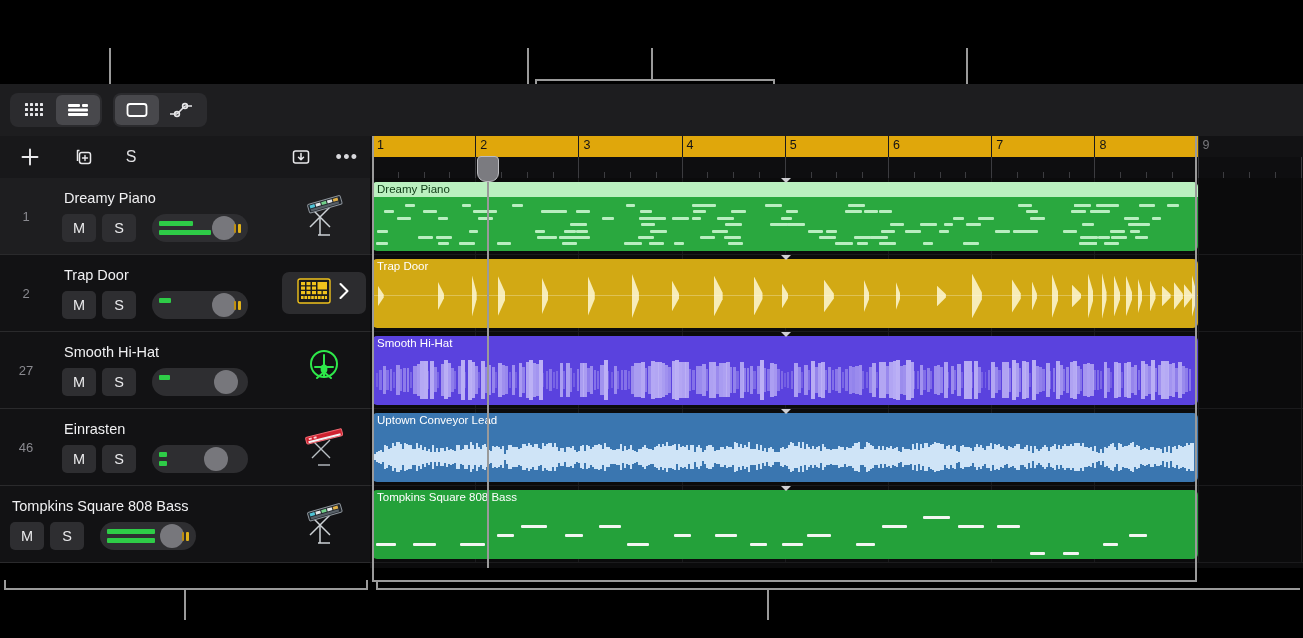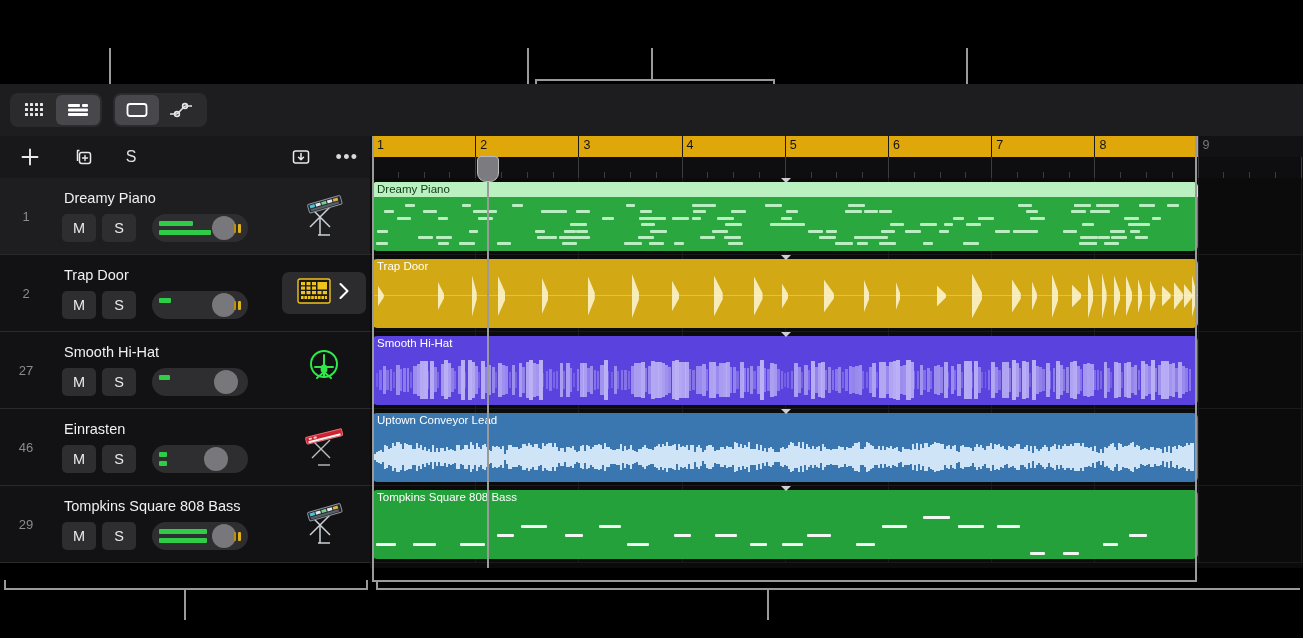--- a/index.html
+++ b/index.html
@@ -437,21 +437,20 @@
      <g transform="rotate(-14 24 16)">
        <rect x="6" y="11" width="37" height="7" rx="1.4" fill="#cf2230" stroke="#ef6a73" stroke-width="1"></rect>
        <rect x="8" y="15.4" width="33" height="2" fill="#f0f2f3"></rect>
        <rect x="9" y="12.4" width="3" height="2" fill="#ffd3d6"></rect>
        <rect x="14" y="12.4" width="3" height="2" fill="#ffd3d6"></rect>
      </g>
             </svg></span>
         </div>
       </div>
       <div class="track unsel">
-        <div class="tnum">29</div>
         <div class="tbody">
           <div class="tname">Tompkins Square 808 Bass</div>
           <div class="trow2">
             <div class="ms-btn">M</div>
             <div class="ms-btn">S</div>
             <div class="fader">
               <div class="meter m1" style="width: 48px;"></div>
               <div class="meter m2" style="width: 48px;"></div>
               <div class="knob" style="left: 60px;"></div>
               <div class="peak" style="left: 86px;"></div>

